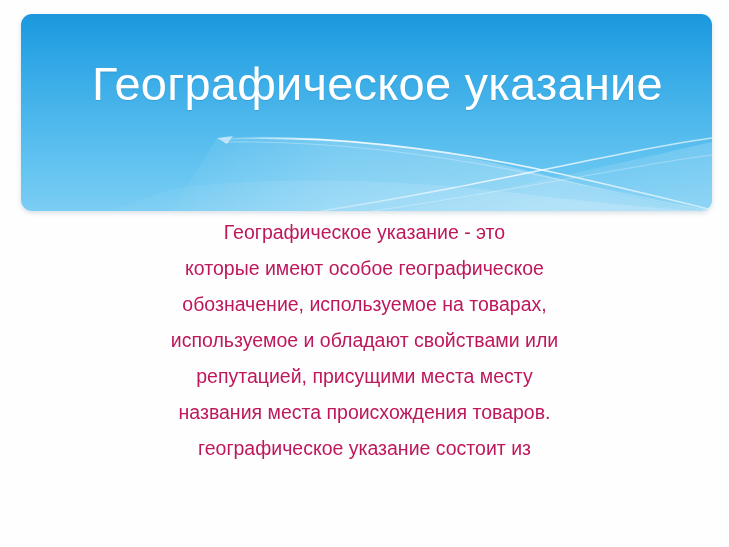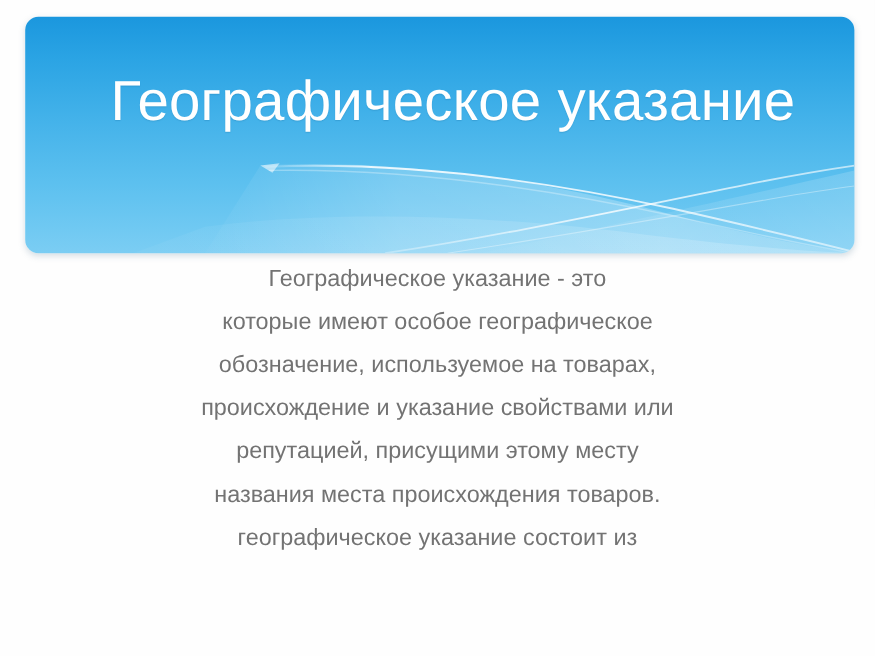--- a/index.html
+++ b/index.html
@@ -71,21 +71,21 @@
     left: 0;
     top: 214px;
     width: 729px;
     text-align: center;
   }
 
   .body-line {
     display: block;
     font-size: 19.5px;
     line-height: 36px;
-    color: #737373;
+    color: #be185d;
     white-space: nowrap;
   }
 </style>
 </head>
 <body>
 
 <div id="slide">
 
   <div id="title-banner">
 
@@ -135,19 +135,19 @@
       <path d="M 196 124 L 212 122 L 206 130 Z" fill="#ffffff" fill-opacity="0.55"></path>
     </svg>
 
     <h1 id="title-text">Географическое указание</h1>
   </div>
 
   <div id="body-block">
     <span class="body-line">Географическое указание - это</span>
     <span class="body-line">которые имеют особое географическое</span>
     <span class="body-line">обозначение, используемое на товарах,</span>
-    <span class="body-line">происхождение и указание свойствами или</span>
-    <span class="body-line">репутацией, присущими этому месту</span>
+    <span class="body-line">используемое и обладают свойствами или</span>
+    <span class="body-line">репутацией, присущими места месту</span>
     <span class="body-line">названия места происхождения товаров.</span>
     <span class="body-line">географическое указание состоит из</span>
   </div>
 
 </div>
 
 </body></html>

